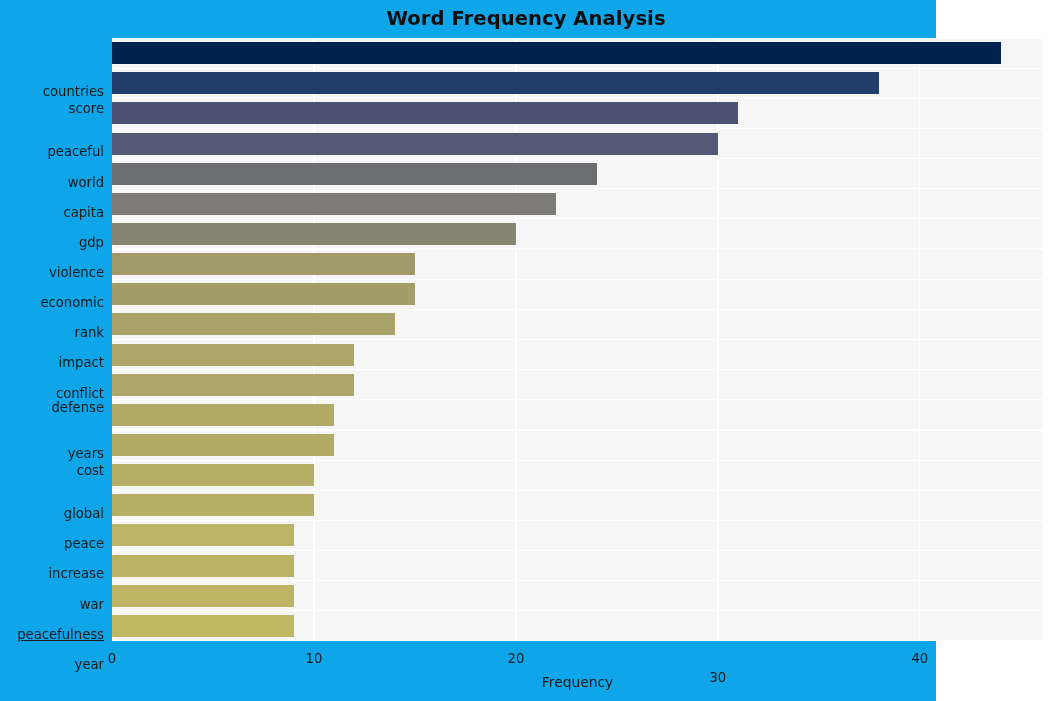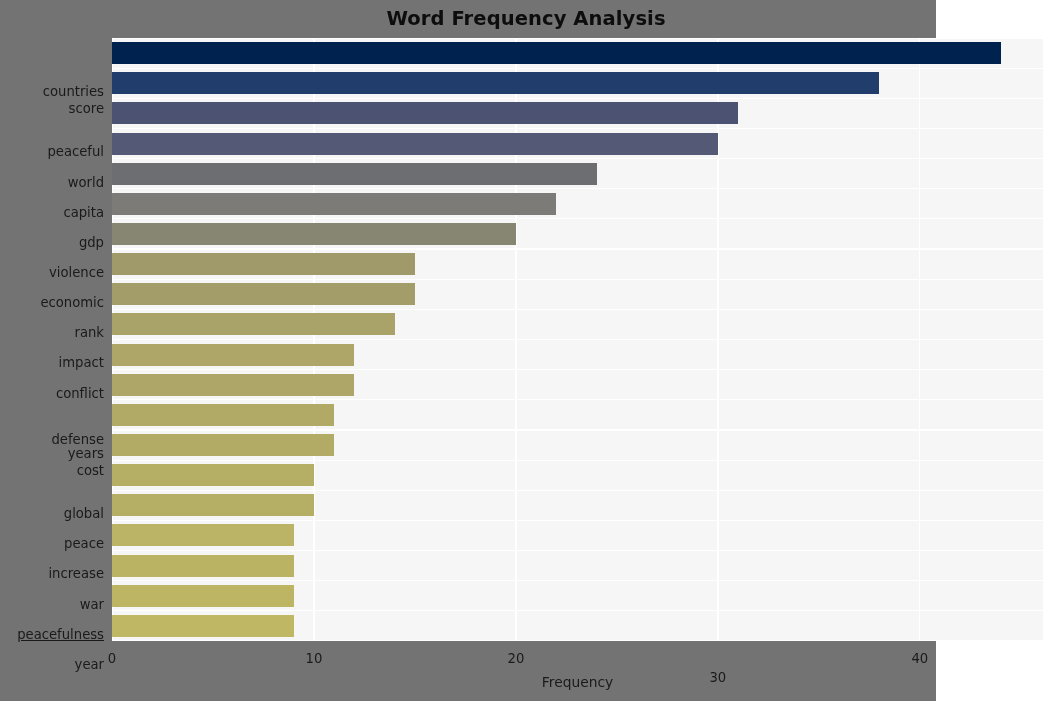--- a/index.html
+++ b/index.html
@@ -11,21 +11,21 @@
   body {
     width: 1052px;
     height: 701px;
     font-family: "DejaVu Sans", "Liberation Sans", sans-serif;
     overflow: hidden;
   }
   #figure {
     position: relative;
     width: 936px;
     height: 701px;
-    background: #737373;
+    background: #0ea5e9;
   }
   #chart-title {
     position: absolute;
     left: 0;
     top: 7px;
     width: 1052px;
     text-align: center;
     font-size: 19.5px;
     font-weight: bold;
     color: #0d0d0d;
@@ -117,21 +117,21 @@
       <div class="ytick" style="top: 23px;">score</div>
       <div class="ytick" style="top: 66.375px;">peaceful</div>
       <div class="ytick" style="top: 96.525px;">world</div>
       <div class="ytick" style="top: 126.675px;">capita</div>
       <div class="ytick" style="top: 156.825px;">gdp</div>
       <div class="ytick" style="top: 186.975px;">violence</div>
       <div class="ytick" style="top: 217.125px;">economic</div>
       <div class="ytick" style="top: 247.275px;">rank</div>
       <div class="ytick" style="top: 277.425px;">impact</div>
       <div class="ytick" style="top: 307.575px;">conflict</div>
-      <div class="ytick" style="top: 354px;">defense</div>
+      <div class="ytick" style="top: 322px;">defense</div>
       <div class="ytick" style="top: 367.875px;">years</div>
       <div class="ytick" style="top: 385px; padding-left: 24px;">cost</div>
       <div class="ytick" style="top: 428.175px;">global</div>
       <div class="ytick" style="top: 458.325px;">peace</div>
       <div class="ytick" style="top: 488.475px; padding-left: 16px;">increase</div>
       <div class="ytick" style="top: 518.625px;">war</div>
       <div class="ytick" style="top: 548.775px; text-decoration: underline;">peacefulness</div>
       <div class="ytick" style="top: 578.925px;">year</div>
     </div>
 

